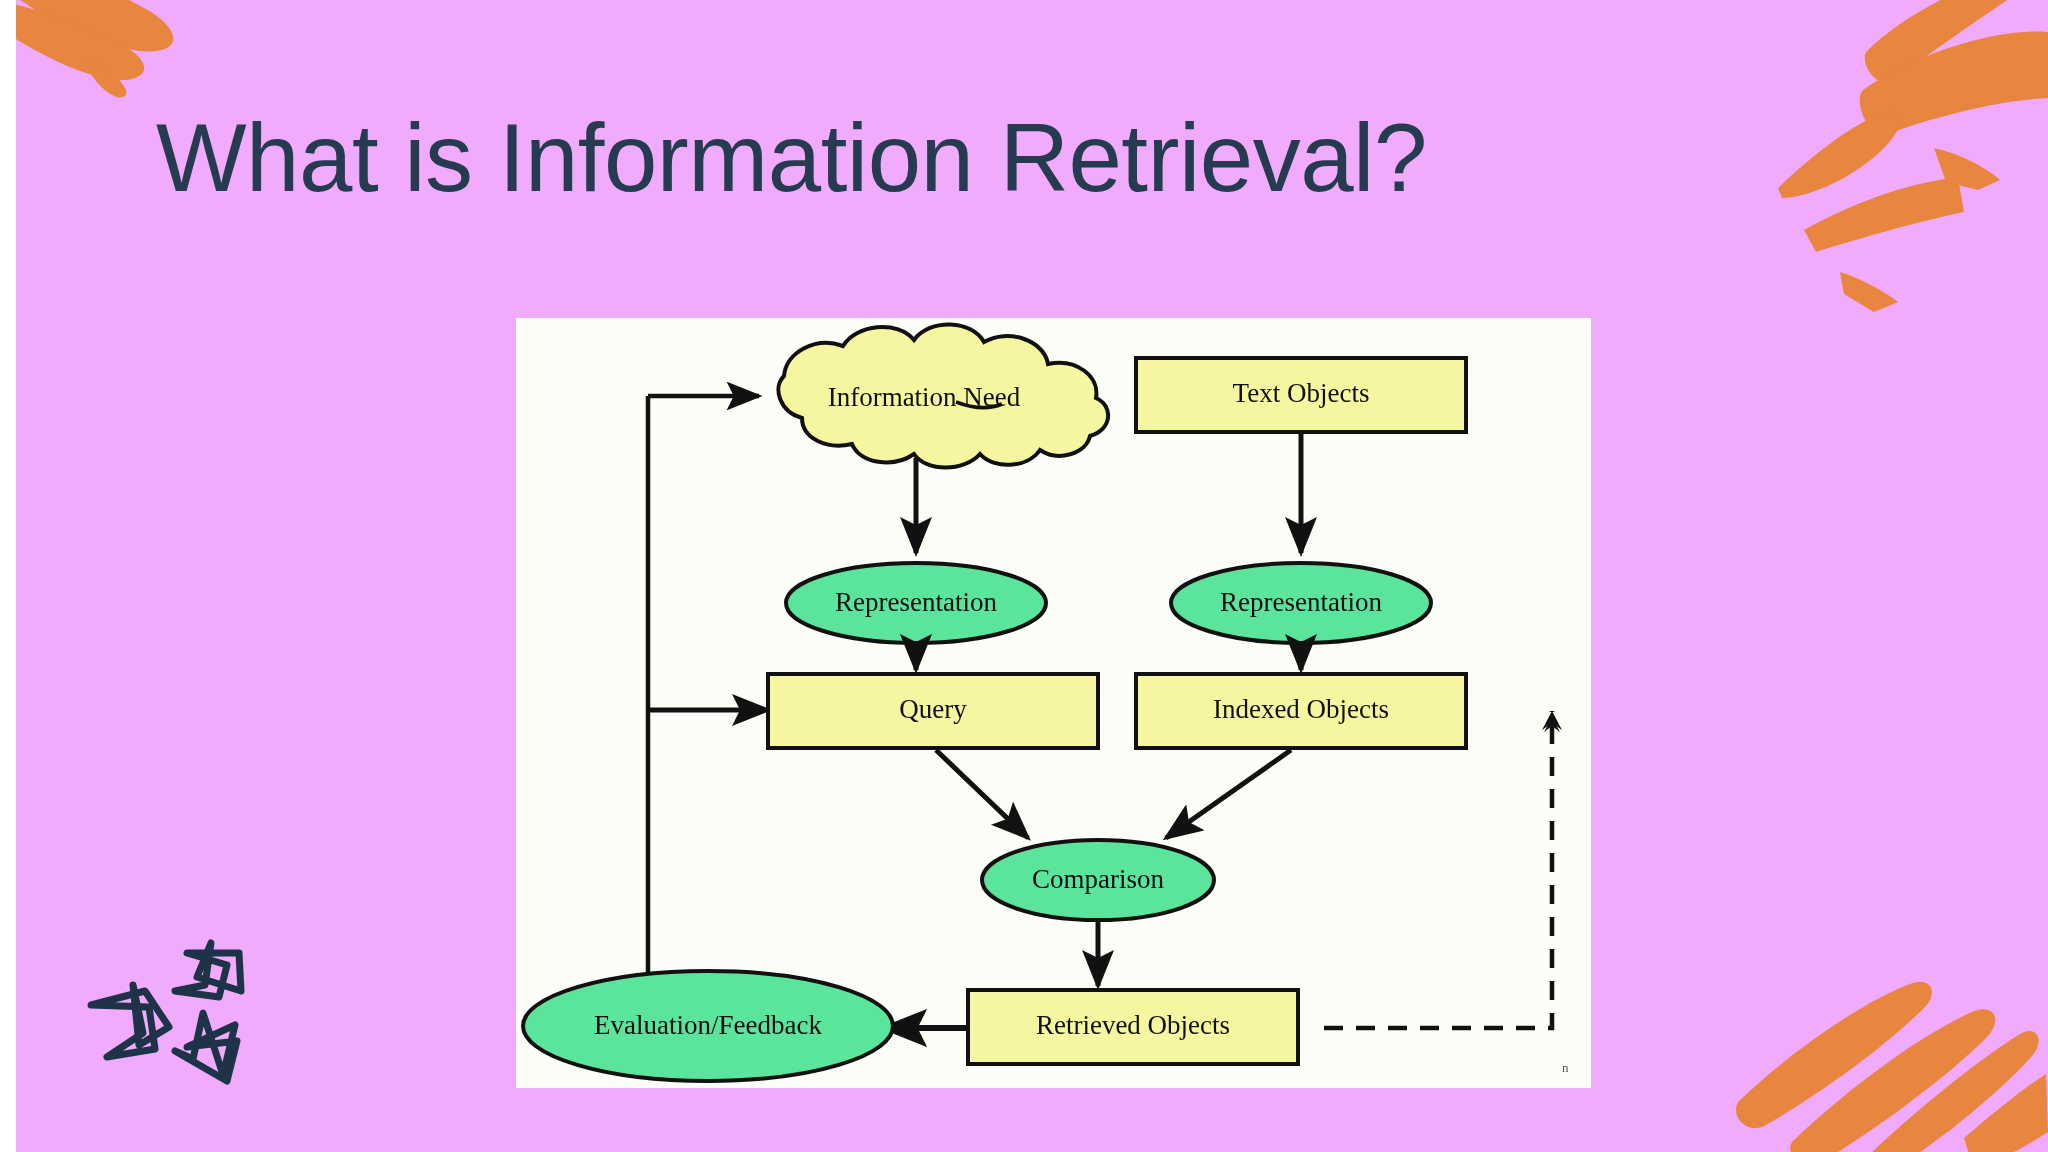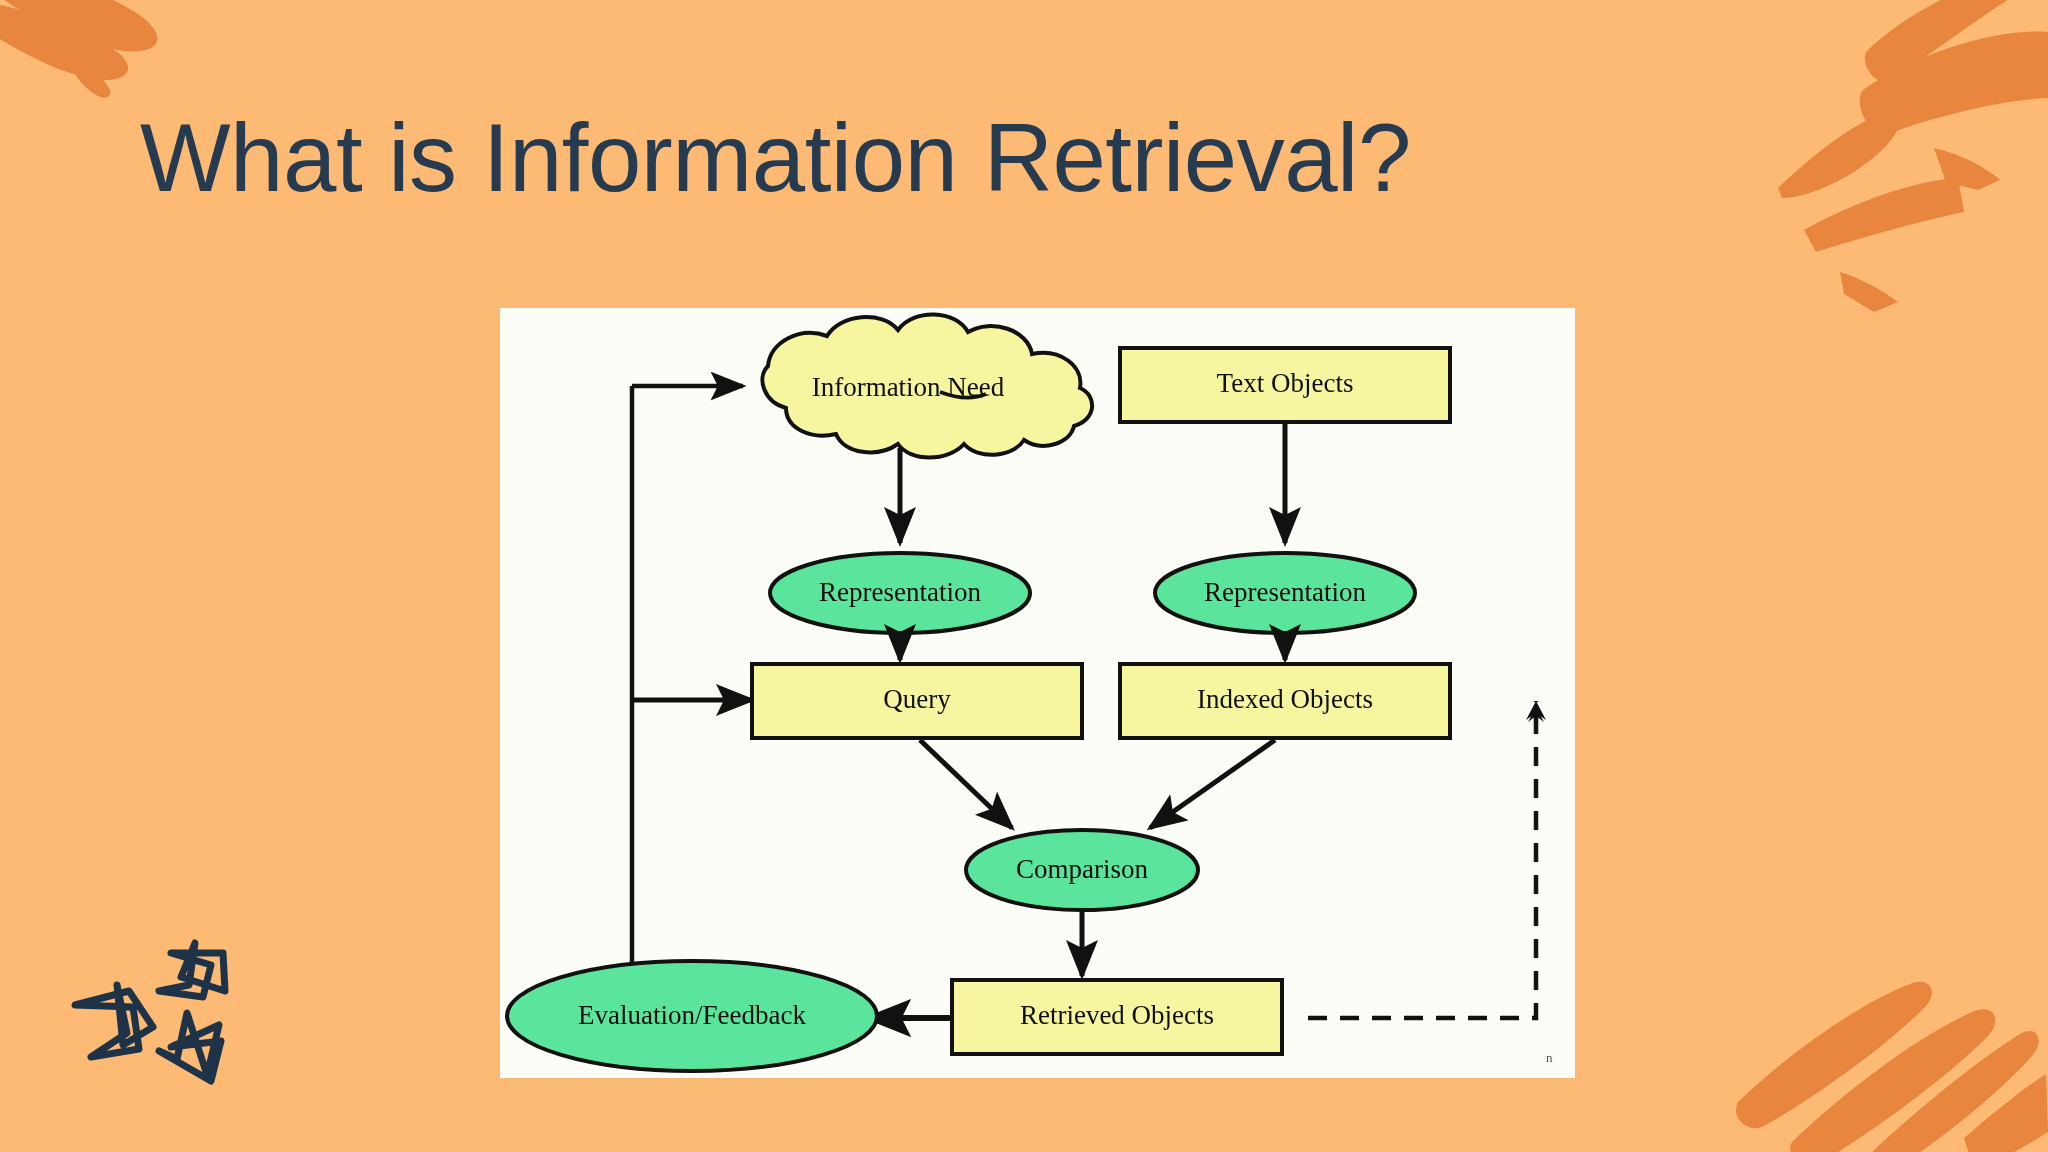--- a/index.html
+++ b/index.html
@@ -3,21 +3,21 @@
 <meta charset="utf-8">
 <style>
   html,body{margin:0;padding:0;}
   body{
     width:2048px;height:1152px;
     background:#ffffff;
     font-family:"Liberation Sans", sans-serif;
     overflow:hidden;
     position:relative;
   }
-  .slide{position:absolute;inset:0;background:#fdba74;overflow:hidden;}
+  .slide{position:absolute;inset:0;background:#f0abfc;overflow:hidden;margin-left:16px;}
 
   
   .deco{position:absolute;pointer-events:none;}
   #deco-tl{left:-40px;top:-50px;width:300px;height:190px;}
   #deco-tr{right:0px;top:-10px;width:300px;height:330px;}
   #deco-br{right:0px;bottom:-20px;width:320px;height:230px;}
   #deco-stars{left:55px;bottom:55px;width:200px;height:190px;}
 
   
   .title{
@@ -28,21 +28,21 @@
     font-weight:400;
     color:#263B50;
     letter-spacing:-0.5px;
     white-space:nowrap;
     font-family:"Liberation Sans", sans-serif;
   }
 
   
   .diagram-wrap{
     position:absolute;
-    left:500px;top:308px;
+    left:500px;top:318px;
     width:1075px;height:770px;
     background:#fdfdf7;
   }
   .diagram-wrap svg{display:block;width:100%;height:100%;}
   .nodelabel{
     font-family:"Liberation Serif", serif;
     font-size:27px;
     fill:#101010;
     text-anchor:middle;
     dominant-baseline:middle;

